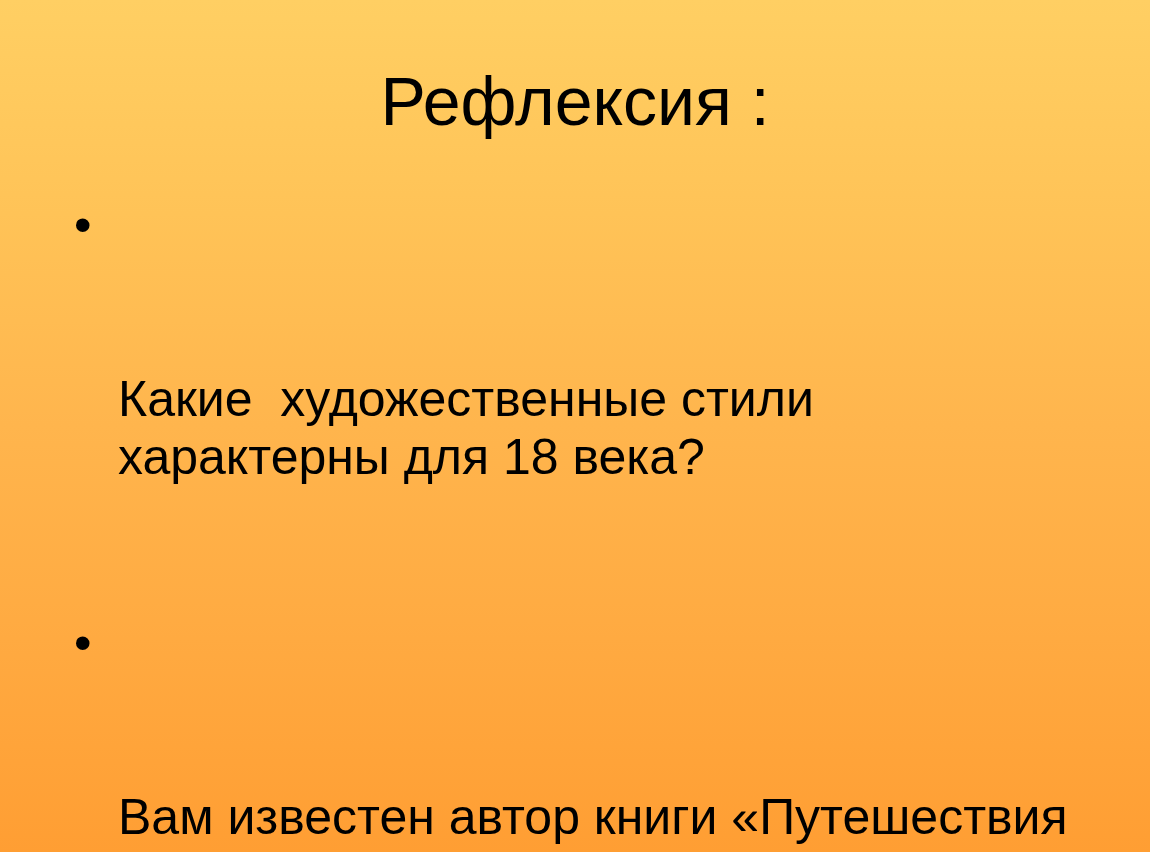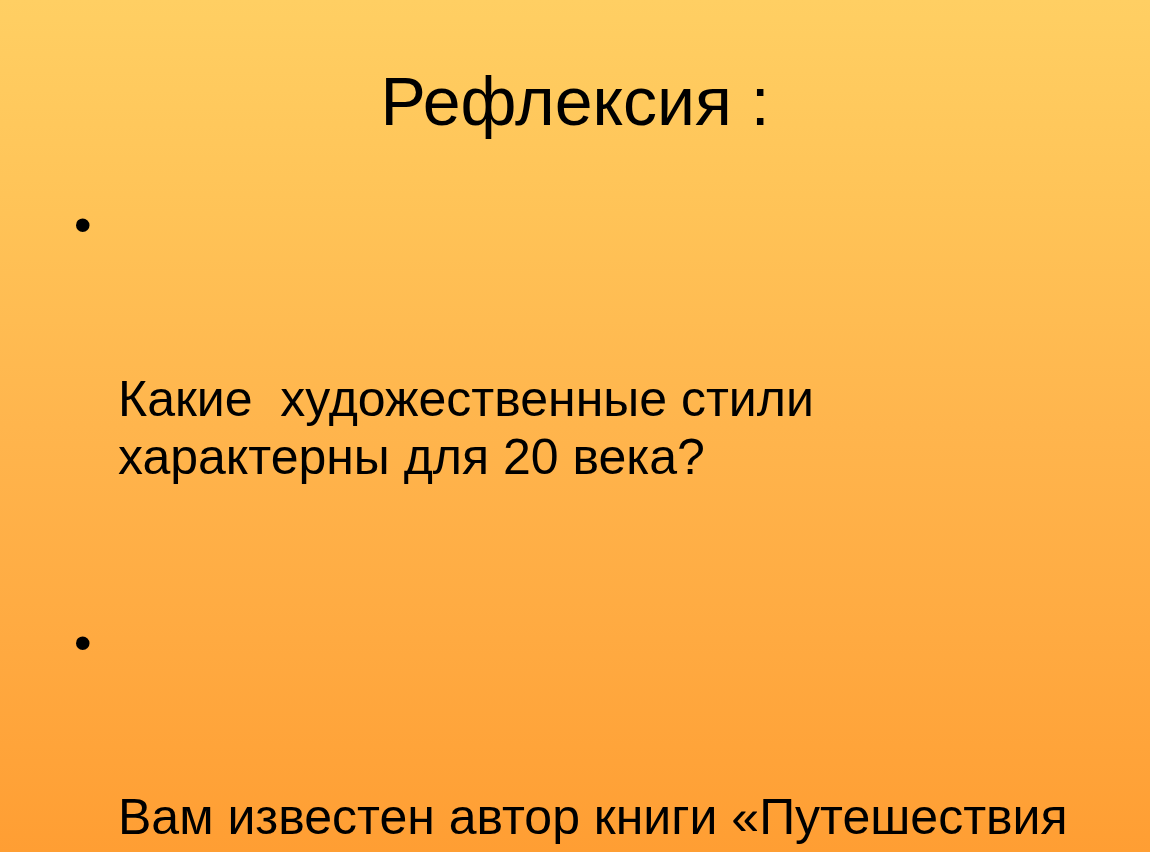--- a/index.html
+++ b/index.html
@@ -71,21 +71,21 @@
 <body>
 
 <div class="slide">
 
   <div class="slide-title">Рефлексия :</div>
 
   <ul class="bullet-list">
 
     <li class="bullet-item size-lg">
       <span class="bullet-marker">•</span>
-      <span class="bullet-text">Какие  художественные стили характерны для 20 века?</span>
+      <span class="bullet-text">Какие  художественные стили характерны для 18 века?</span>
     </li>
 
     <li class="bullet-item size-lg">
       <span class="bullet-marker">•</span>
       <span class="bullet-text">Вам известен автор книги «Путешествия Гулливера»?</span>
     </li>
 
   </ul>
 
 </div>

